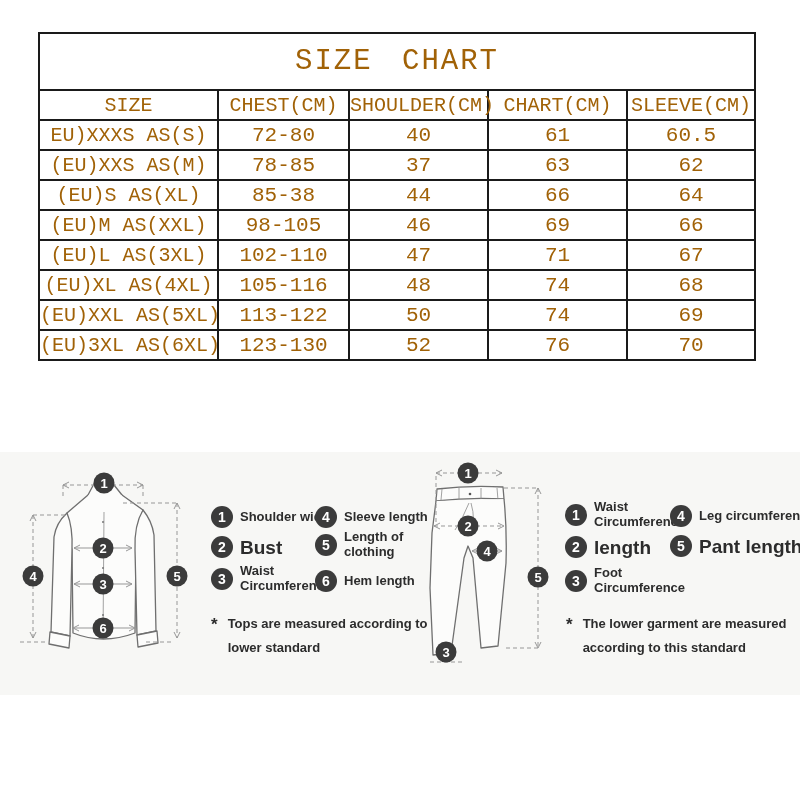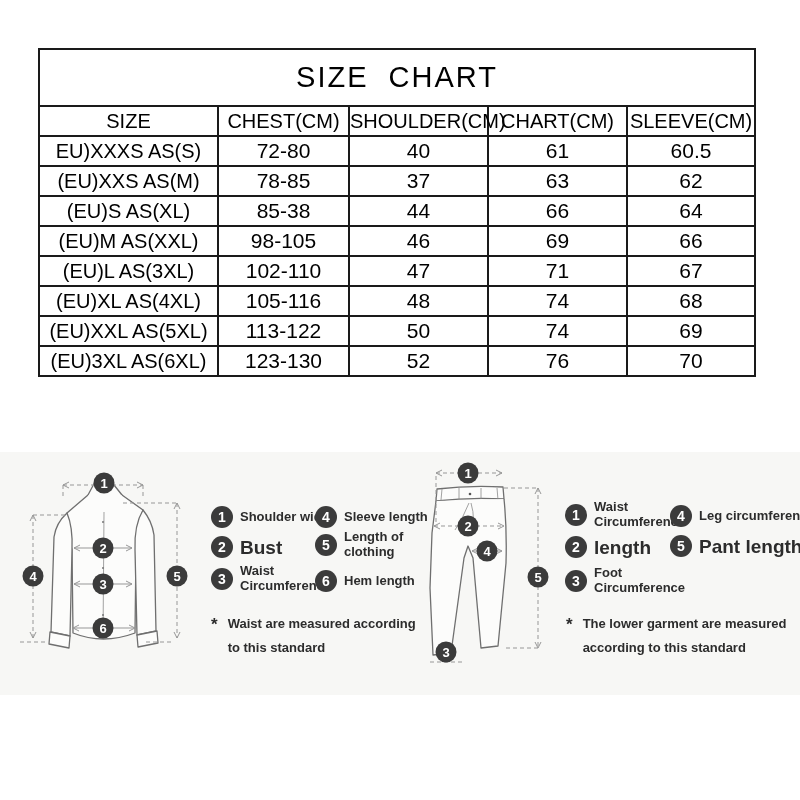--- a/index.html
+++ b/index.html
@@ -1,24 +1,24 @@
 <!DOCTYPE html>
 <html><head>
 <meta charset="utf-8">
 <style>
   * { margin:0; padding:0; box-sizing:border-box; }
   html,body { width:800px; height:800px; background:#ffffff; overflow:hidden;
               font-family:"Liberation Sans","DejaVu Sans",sans-serif; }
   .page { position:relative; width:800px; height:800px; background:#ffffff; }
 
   
-  .size-table { position:absolute; left:38px; top:48px; width:716px;
+  .size-table { position:absolute; left:38px; top:32px; width:716px;
                 border-collapse:collapse; table-layout:fixed;
-                font-family:Liberation Sans, sans-serif;
-                color:#000000; }
+                font-family:Liberation Mono, monospace;
+                color:#a16207; }
   .size-table td, .size-table th { border:2px solid #1a1a1a; text-align:center;
                 vertical-align:middle; white-space:nowrap; overflow:visible;
                 font-weight:normal; padding:0; }
   .title-row td { height:57px; font-size:29px; letter-spacing:2px; word-spacing:10px; }
   .head-row th { height:30px; font-size:20px; }
   .data-row td { height:30px; font-size:21px; }
   .data-row td:first-child { font-size:20px;border-radius:11px; }
 
   
   .guide-panel { position:absolute; left:0; top:452px; width:800px; height:243px;
@@ -246,21 +246,21 @@
     <div class="legend-item" style="left:211px; top:112px;">
       <span class="num-badge">3</span>
       <span class="lbl w110">Waist Circumference</span>
     </div>
     <div class="legend-item" style="left:315px; top:118px;">
       <span class="num-badge">6</span>
       <span class="lbl">Hem length</span>
     </div>
     <div class="note" style="left:211px; top:160px;">
       <span class="star">*</span>
-      <span class="note-text w200">Waist are measured according to this standard</span>
+      <span class="note-text w200">Tops are measured according to lower standard</span>
     </div>
 
     <div class="legend-item" style="left:565px; top:48px;">
       <span class="num-badge">1</span>
       <span class="lbl w105">Waist Circumference</span>
     </div>
     <div class="legend-item" style="left:670px; top:53px;">
       <span class="num-badge">4</span>
       <span class="lbl" style="white-space:nowrap;">Leg circumference</span>
     </div>

